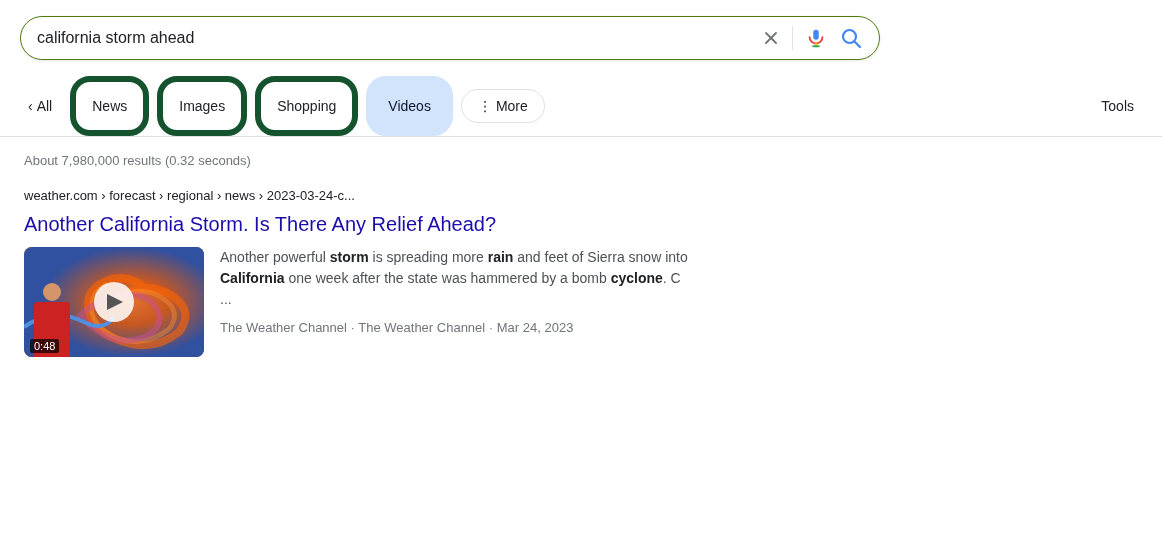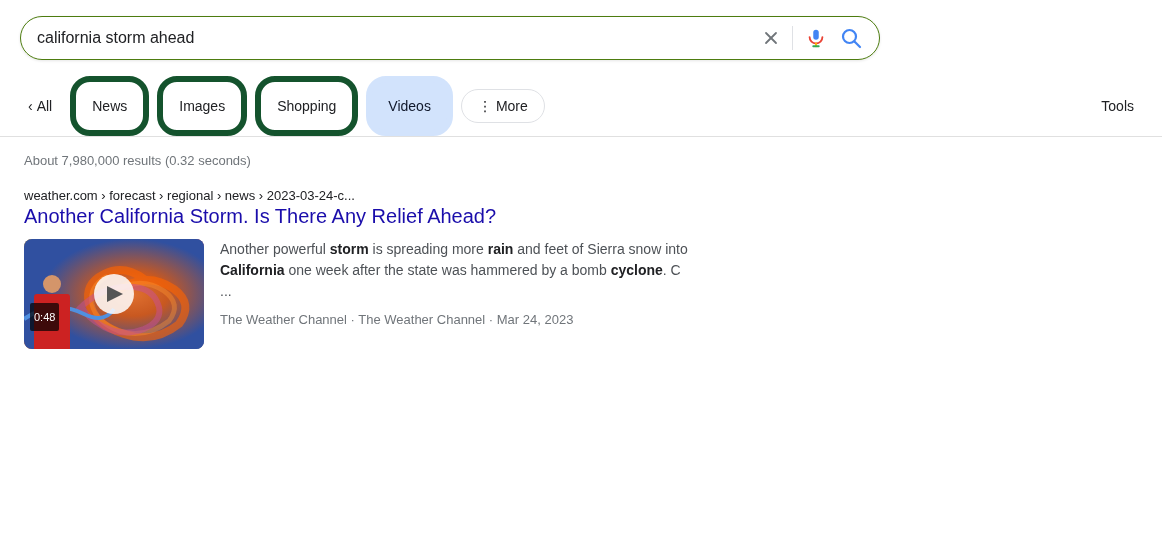--- a/index.html
+++ b/index.html
@@ -134,21 +134,21 @@
       font-size: 13px;
       color: #70757a;
       margin-bottom: 20px;
     }
 
     
     .result-item { margin-bottom: 20px; }
     .result-url-line {
       font-size: 13px;
       color: #202124;
-      margin-bottom: 0;
+      margin-bottom: 8px;
     }
     .result-title {
       font-size: 20px;
       color: #1a0dab;
       cursor: pointer;
       text-decoration: none;
       display: block;
       margin-bottom: 10px;
       line-height: 1.3;
     }
@@ -197,26 +197,26 @@
     .play-triangle {
       width: 0;
       height: 0;
       border-style: solid;
       border-width: 8px 0 8px 16px;
       border-color: transparent transparent transparent #555;
       margin-left: 2px;
     }
     .duration-badge {
       position: absolute;
-      bottom: 18px;
+      bottom: 4px;
       left: 6px;
       background: rgba(0,0,0,0.7);
       color: #fff;
       font-size: 11px;
-      padding: 8px 4px;
+      padding: 1px 4px;
       border-radius: 2px;
     }
 
     .result-text { flex: 1; line-height: 1.5; font-size: 14px; color: #4d5156; }
     .result-text b { color: #202124; font-weight: 700; }
     .result-source {
       margin-top: 8px;
       font-size: 13px;
       color: #70757a;
     }

